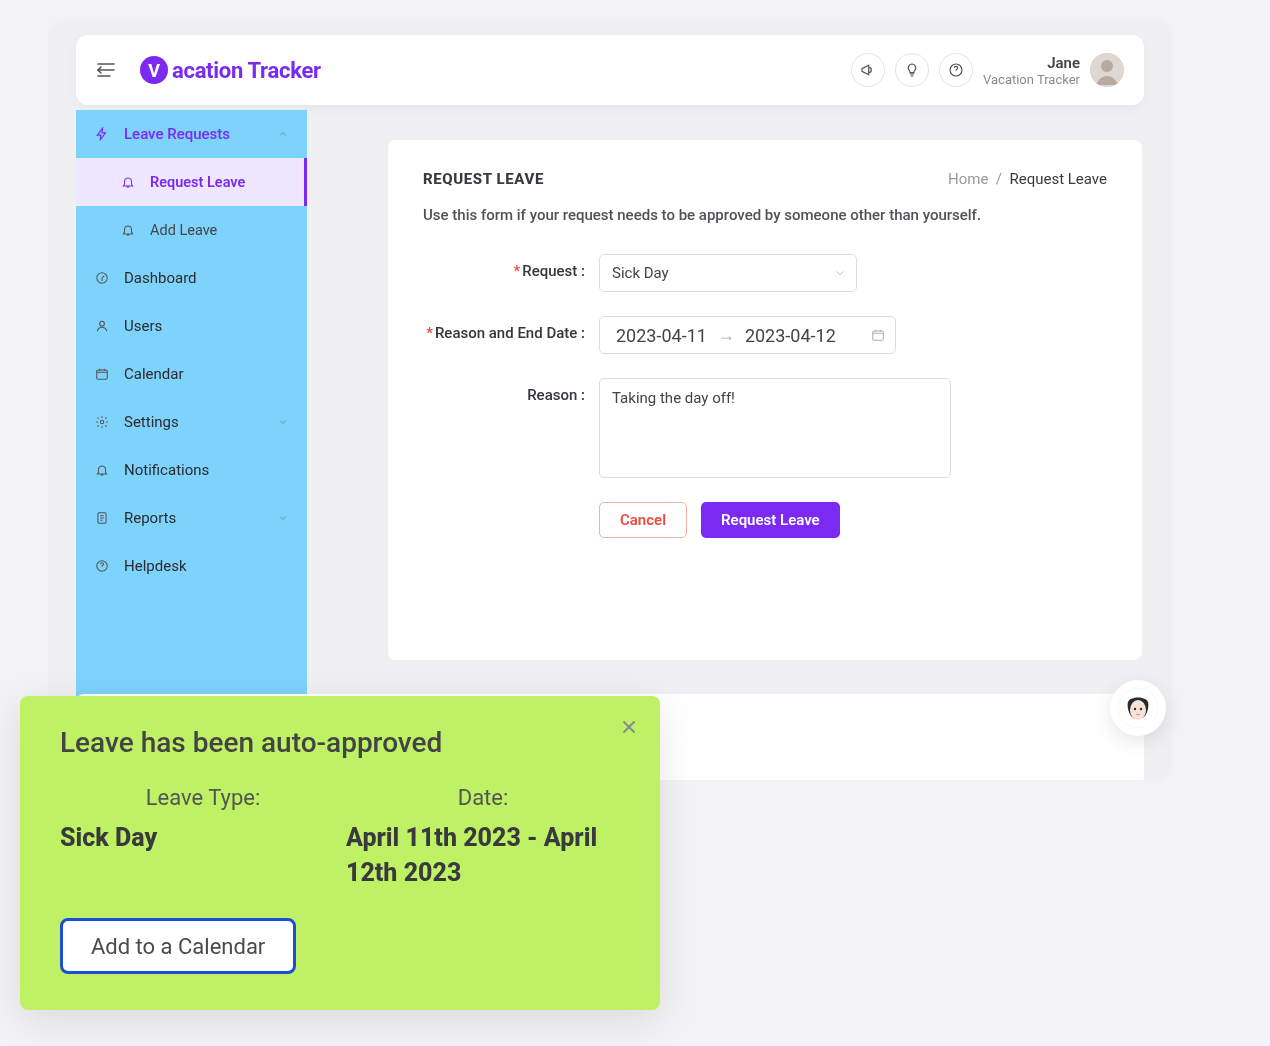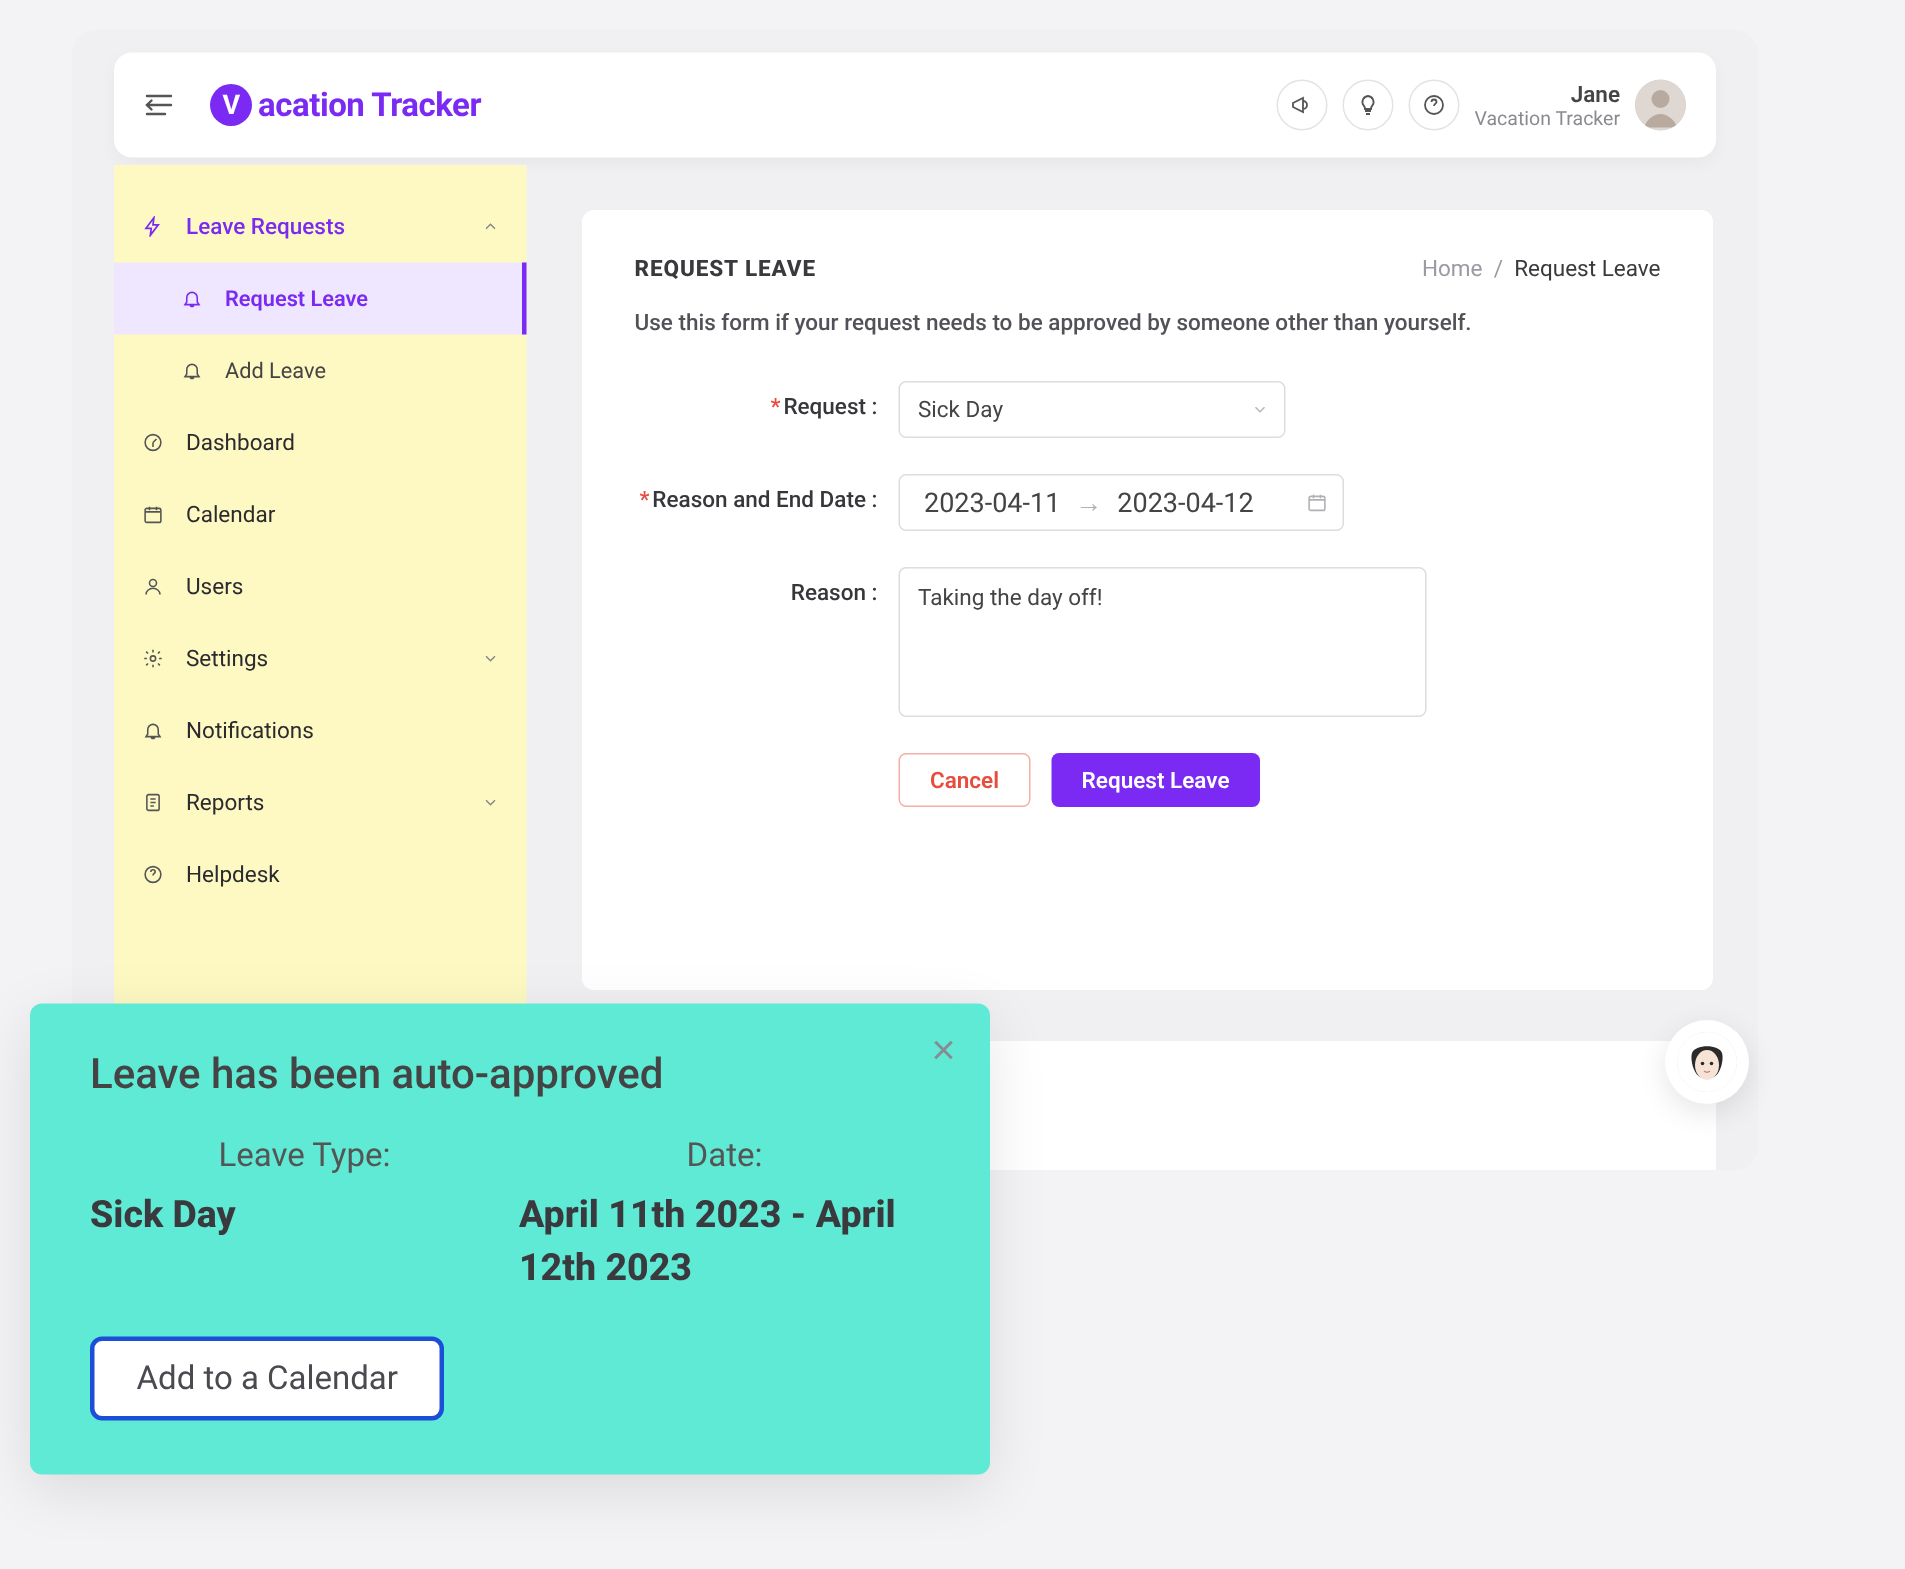--- a/index.html
+++ b/index.html
@@ -70,25 +70,25 @@
     width: 34px; height: 34px; border-radius: 50%;
     background: #d5cfcf;
     display:flex;align-items:center;justify-content:center;
     overflow:hidden;
   }
 
   
   .sidebar {
     position: absolute;
     top: 90px; left: 28px;
-    width: 275px;
+    width: 231px;
     bottom: 70px;
-    background: #fef9c3;
+    background: #7dd3fc;
     border-radius: 0 0 12px 12px;
-    padding-top: 17px;
+    padding-top: 0;
   }
   .nav-item, .nav-parent, .nav-sub {
     display: flex; align-items: center;
     height: 48px;
     padding: 0 18px;
     font-size: 15px;
     color: #2b2b2f;
     cursor: pointer;
   }
   .nav-parent.active { color: #7A2AF2; font-weight: 500;}
@@ -184,23 +184,23 @@
 
   
   .footer-strip {
     position: absolute; left: 28px; right: 28px; bottom: 0;
     height: 86px; background: #fff; border-radius: 8px 8px 0 0;
   }
 
   
   .toast {
     position: absolute;
-    left: 20px; top: 669px;
+    left: 20px; top: 696px;
     width: 640px;
-    background: #5eead4;
+    background: #bef264;
     border-radius: 8px;
     padding: 30px 40px 36px;
     box-shadow: 0 10px 40px rgba(0,0,0,0.10);
   }
   .toast-close {
     position: absolute; top: 20px; right: 20px;
     color: #8a8a93; cursor: pointer;
   }
   .toast-title {
     font-size: 28px; font-weight: 500; color: #444; margin-bottom: 26px;
@@ -323,34 +323,34 @@
         <svg width="14" height="14" viewBox="0 0 24 24" fill="none" stroke="#555" stroke-width="1.8">
             <circle cx="12" cy="12" r="9"></circle>
             <path d="M12 12l4-4M12 12v5"></path>
           </svg>
       </span>
       <span>Dashboard</span>
     </div>
     <div class="nav-item">
       <span class="nav-icon">
         <svg width="14" height="14" viewBox="0 0 24 24" fill="none" stroke="#555" stroke-width="1.8">
+            <circle cx="12" cy="8" r="4"></circle>
+            <path d="M4 21c0-4 4-7 8-7s8 3 8 7"></path>
+          </svg>
+      </span>
+      <span>Users</span>
+    </div>
+    <div class="nav-item">
+      <span class="nav-icon">
+        <svg width="14" height="14" viewBox="0 0 24 24" fill="none" stroke="#555" stroke-width="1.8">
             <rect x="3" y="5" width="18" height="16" rx="2"></rect>
             <path d="M3 9h18M8 3v4M16 3v4"></path>
           </svg>
       </span>
       <span>Calendar</span>
-    </div>
-    <div class="nav-item">
-      <span class="nav-icon">
-        <svg width="14" height="14" viewBox="0 0 24 24" fill="none" stroke="#555" stroke-width="1.8">
-            <circle cx="12" cy="8" r="4"></circle>
-            <path d="M4 21c0-4 4-7 8-7s8 3 8 7"></path>
-          </svg>
-      </span>
-      <span>Users</span>
     </div>
     <div class="nav-item">
       <span class="nav-icon">
         <svg width="14" height="14" viewBox="0 0 24 24" fill="none" stroke="#555" stroke-width="1.8">
             <circle cx="12" cy="12" r="3"></circle>
             <path d="M12 2v3M12 19v3M4.2 4.2l2.1 2.1M17.7 17.7l2.1 2.1M2 12h3M19 12h3M4.2 19.8l2.1-2.1M17.7 6.3l2.1-2.1"></path>
           </svg>
       </span>
       <span>Settings</span>
       <span class="chev">

